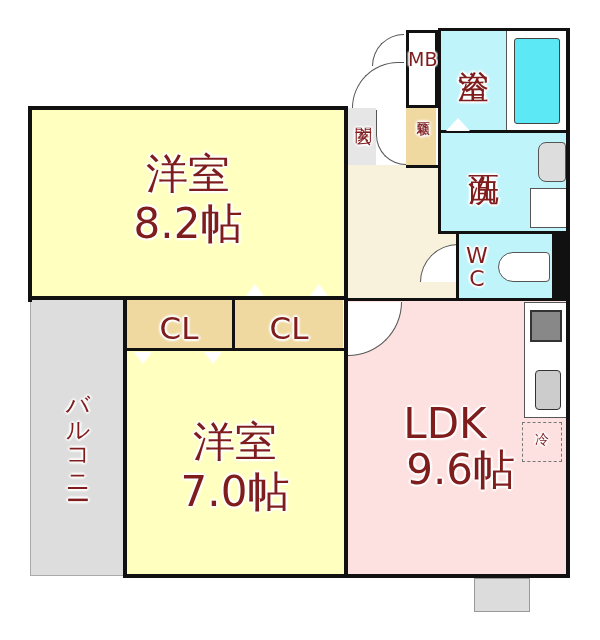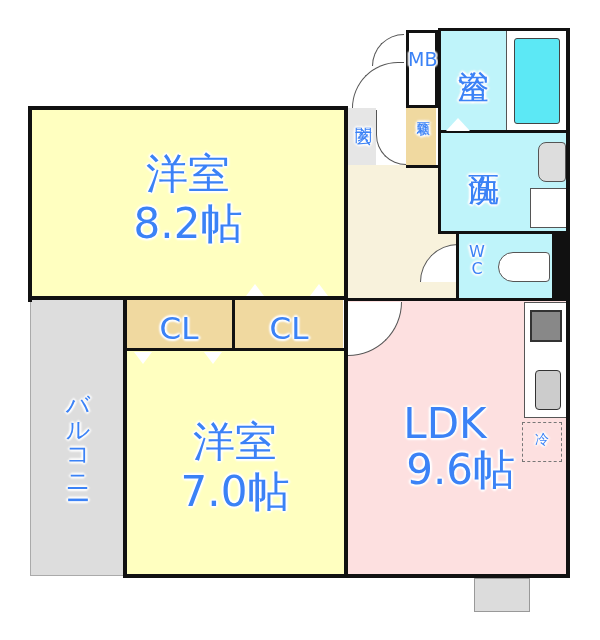--- a/index.html
+++ b/index.html
@@ -1,20 +1,20 @@
 <!DOCTYPE html>
 <html><head>
 <meta charset="utf-8">
 <style>
   html,body{margin:0;padding:0;background:#fff;}
   body{width:600px;height:640px;position:relative;overflow:hidden;font-family:"DejaVu Sans","Liberation Sans",sans-serif;}
   .abs{position:absolute;box-sizing:border-box;}
   .room{position:absolute;box-sizing:border-box;}
   .wall{position:absolute;background:#111;}
-  .lbl{position:absolute;color:#3b82f6;text-align:center;line-height:1.05;
+  .lbl{position:absolute;color:#7f1d1d;text-align:center;line-height:1.05;
        text-shadow:0 0 3px #fff,0 0 3px #fff,0 0 2px #fff,2px 0 2px #fff,-2px 0 2px #fff,0 2px 2px #fff,0 -2px 2px #fff;}
   .big{font-size:42px;font-weight:normal;}
   .med{font-size:31px;}
   .sm{font-size:17px;}
   .vt{writing-mode:vertical-rl;text-orientation:upright;}
   .tri{position:absolute;width:0;height:0;}
   .door{position:absolute;box-sizing:border-box;border:1px solid #555;background:#fff;}
 </style>
 </head>
 <body>
@@ -53,21 +53,21 @@
 <div class="lbl med vt" style="left:460px;top:46px;width:30px;">浴室</div>
 <div class="abs" style="left:506px;top:30px;width:62px;height:102px;background:#fff;border:1px solid #555;"></div>
 <div class="abs" style="left:514px;top:38px;width:46px;height:86px;background:#5ce8f5;border:1px solid #444;border-radius:3px;"></div>
 
 <div class="room" style="left:440px;top:132px;width:128px;height:100px;background:#bff4fa;"></div>
 <div class="lbl med vt" style="left:470px;top:150px;width:30px;">洗面</div>
 <div class="abs" style="left:538px;top:142px;width:28px;height:40px;background:#ddd;border:1px solid #555;border-radius:8px 4px 4px 8px;"></div>
 <div class="abs" style="left:530px;top:188px;width:38px;height:40px;background:#fff;border:1px solid #555;"></div>
 
 <div class="room" style="left:458px;top:234px;width:95px;height:64px;background:#bff4fa;"></div>
-<div class="lbl" style="left:466px;top:244px;width:22px;font-size:16px;word-break:break-all;">WC</div>
+<div class="lbl" style="left:466px;top:244px;width:22px;font-size:22px;word-break:break-all;">WC</div>
 <div class="abs" style="left:498px;top:252px;width:52px;height:30px;background:#fff;border:1px solid #555;border-radius:15px 4px 4px 15px;"></div>
 <div class="door" style="left:420px;top:244px;width:38px;height:38px;border-radius:38px 0 0 0;border-right:none;border-bottom:none;"></div>
 
 <div class="room" style="left:346px;top:300px;width:222px;height:276px;background:#fde0e0;"></div>
 <div class="lbl big" style="left:385px;top:402px;width:120px;">LDK</div>
 <div class="lbl big" style="left:375px;top:448px;width:140px;text-align:right;">9.6帖</div>
 <div class="door" style="left:348px;top:302px;width:54px;height:54px;border-radius:0 0 54px 0;border-top:none;border-left:none;"></div>
 
 <div class="abs" style="left:524px;top:302px;width:44px;height:116px;background:#fff;border:1px solid #555;"></div>
 <div class="abs" style="left:530px;top:310px;width:32px;height:32px;background:#888;border:2px solid #333;"></div>

